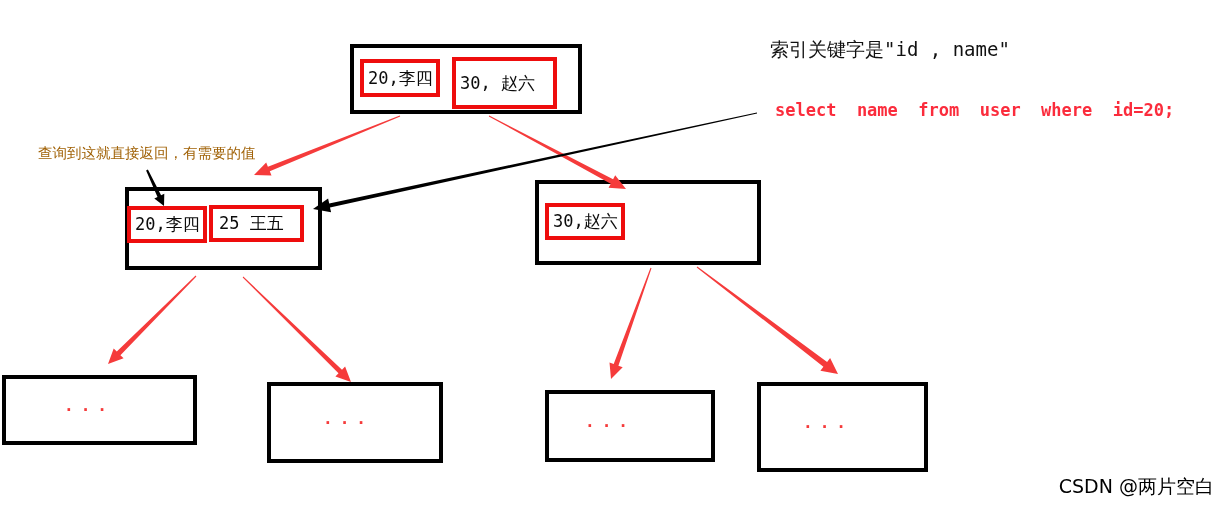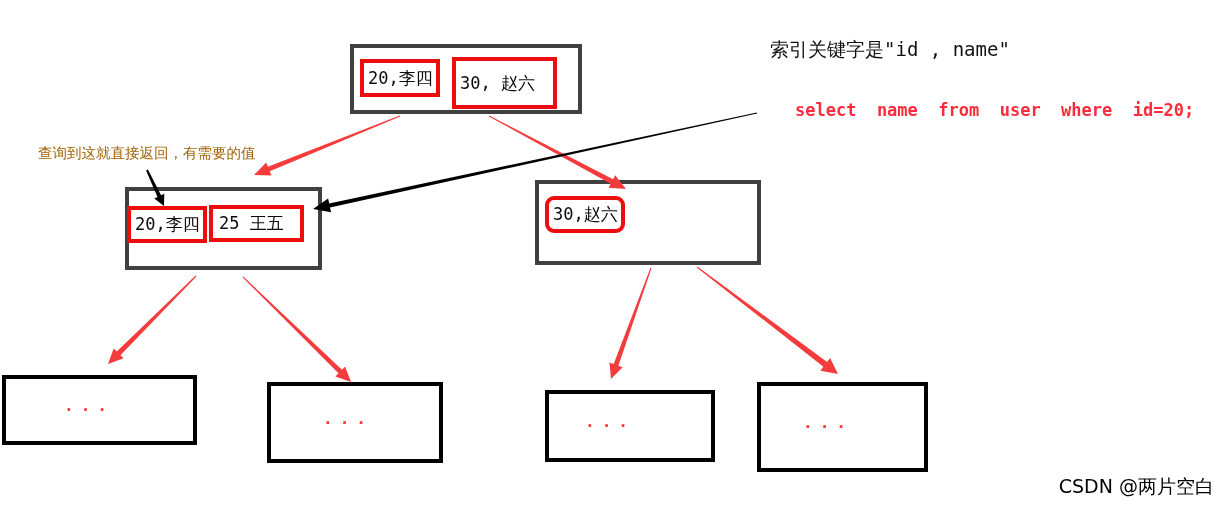--- a/index.html
+++ b/index.html
@@ -9,21 +9,21 @@
     background:#ffffff;
     overflow:hidden;
     font-family:"DejaVu Sans", sans-serif;
   }
   #arrow-layer{
     position:absolute;left:0;top:0;width:1228px;height:505px;
     pointer-events:none;z-index:5;
   }
   .node{
     position:absolute;
-    border:4px solid #404040;
+    border:4px solid #000000;
     background:#ffffff;
     box-sizing:border-box;
     z-index:2;
   }
   .cell{
     position:absolute;
     border:4px solid #ee0d0d;
     box-sizing:border-box;
     display:flex;
     align-items:center;
@@ -62,21 +62,20 @@
     font-size:19px;color:#111111;
     white-space:pre;z-index:3;
     font-family:"DejaVu Sans Mono","DejaVu Sans",monospace,sans-serif;
   }
   .sql{
     position:absolute;left:775px;top:100px;
     font-size:17px;color:#fb2c3c;
     white-space:pre;z-index:3;
     font-family:"DejaVu Sans Mono",monospace;
     font-weight:bold;
-    margin-left:20px;
   }
   .watermark{
     position:absolute;right:14px;top:474px;
     font-size:19px;color:#000000;
     z-index:3;
   }
 </style>
 </head>
 <body>
 
@@ -110,21 +109,21 @@
   <div class="node" style="left:125px;top:187px;width:197px;height:83px;">
     <div class="cell" style="left:-2px;top:15px;width:80px;height:37px;">
       <span>20,李四</span>
     </div>
     <div class="cell" style="left:80px;top:14px;width:95px;height:37px;padding-left:6px;">
       <span>25 王五</span>
     </div>
   </div>
 
   <div class="node" style="left:535px;top:180px;width:226px;height:85px;">
-    <div class="cell" style="left:6px;top:12px;width:80px;height:37px;border-radius:9px;">
+    <div class="cell" style="left:6px;top:19px;width:80px;height:37px;">
       <span>30,赵六</span>
     </div>
   </div>
 
   <div class="leaf" style="left:2px;top:375px;width:195px;height:70px;padding-left:58px;">
     <span class="dots">...</span>
   </div>
   <div class="leaf" style="left:267px;top:382px;width:176px;height:81px;padding-left:52px;">
     <span class="dots">...</span>
   </div>

